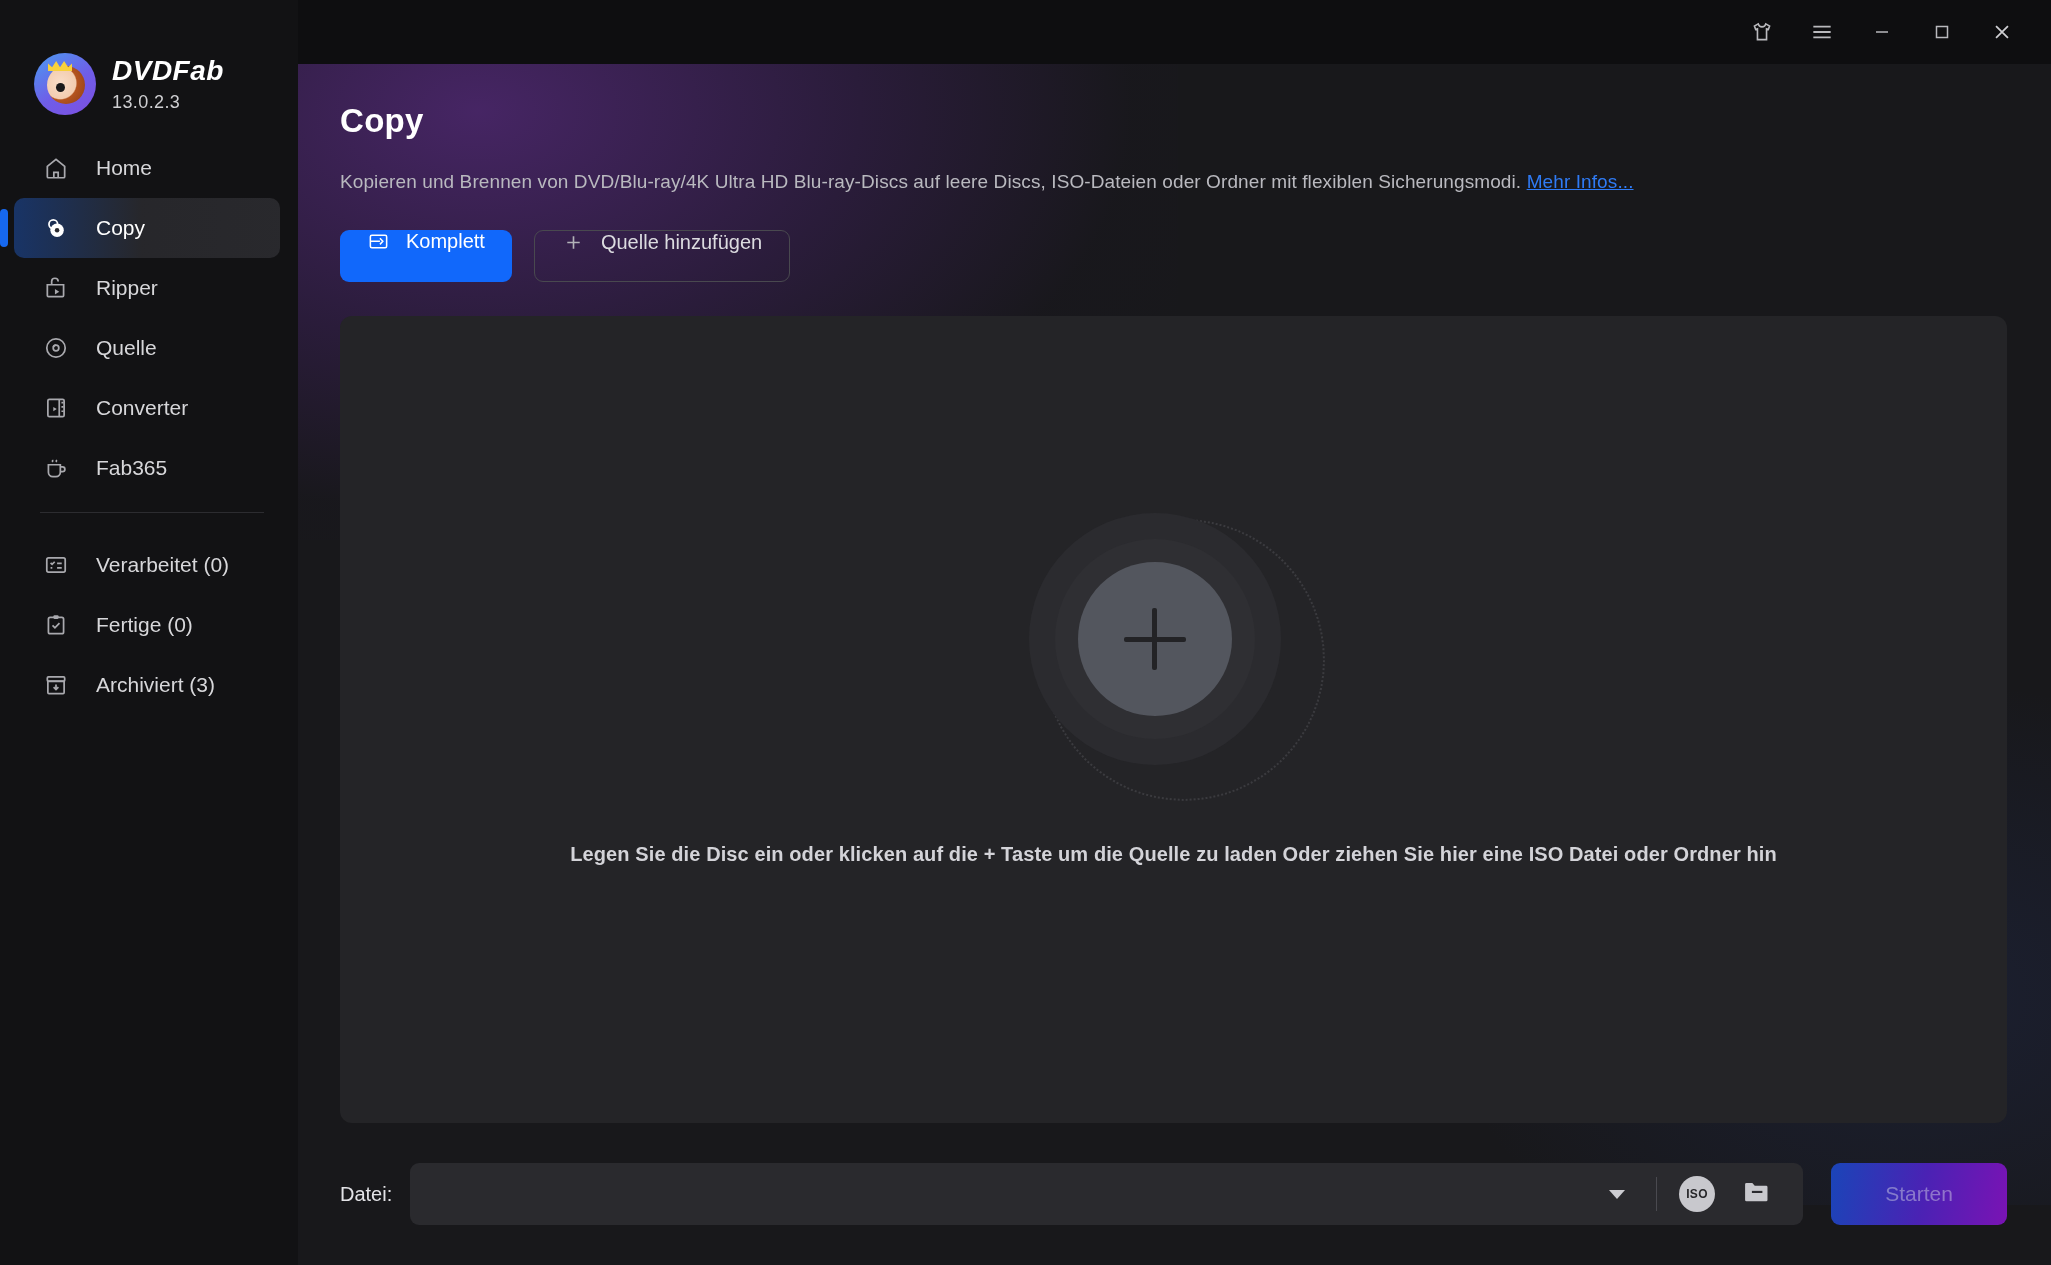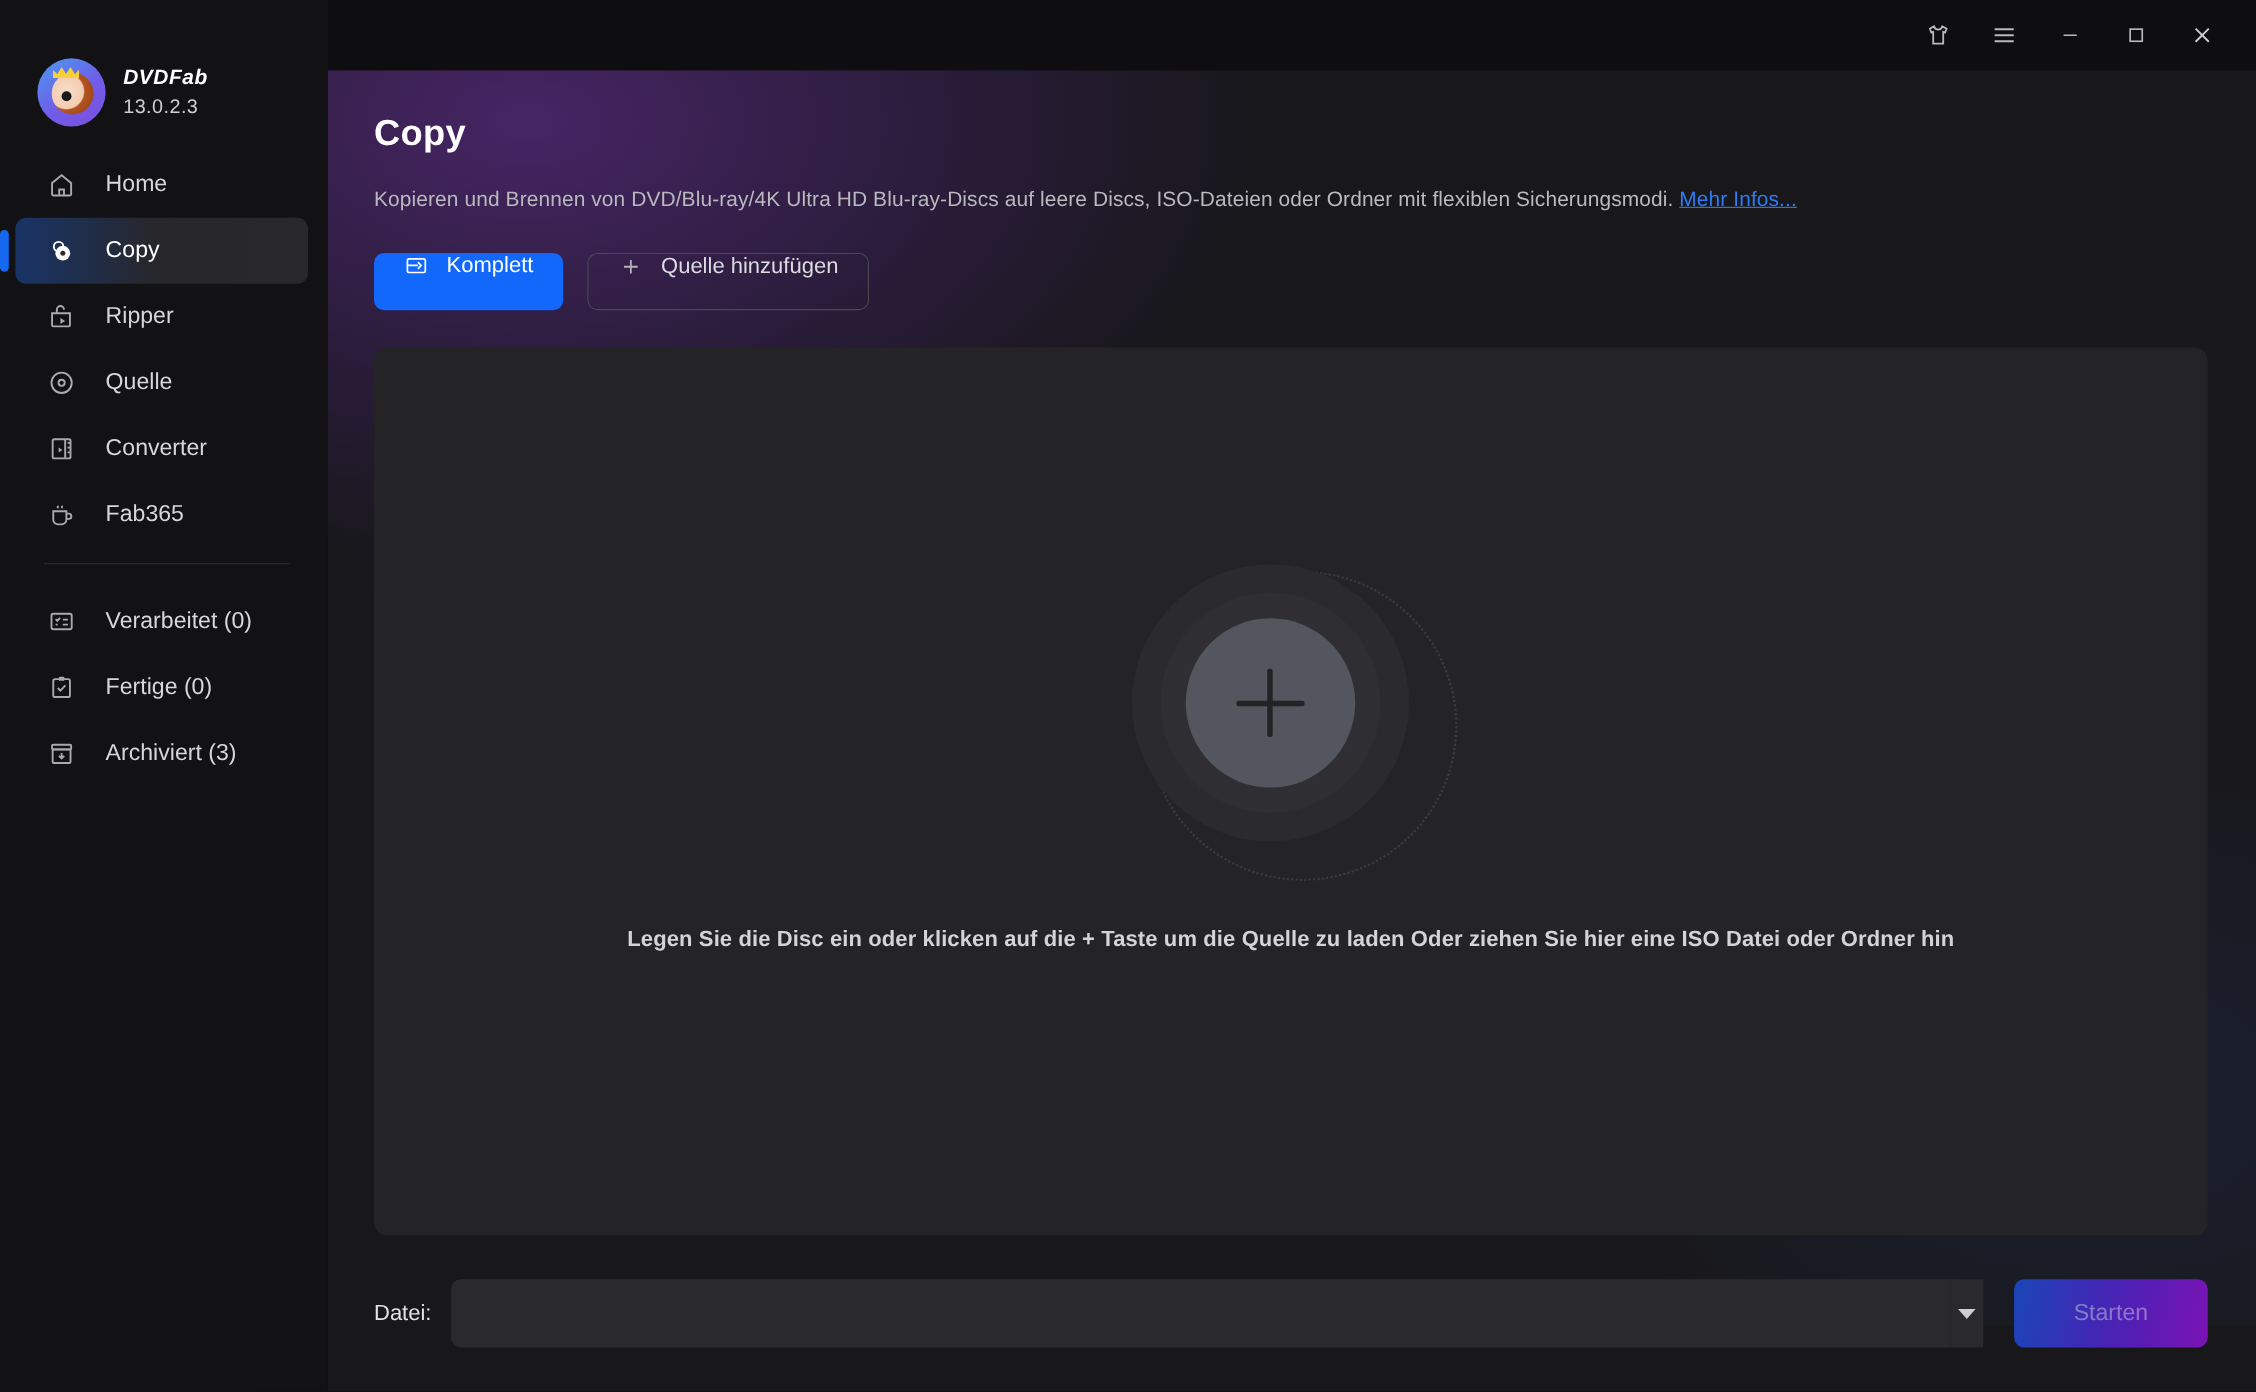--- a/index.html
+++ b/index.html
@@ -58,21 +58,21 @@
   }
   .brand-logo .eye {
     position: absolute;
     left: 22px; top: 30px;
     width: 9px; height: 9px;
     border-radius: 50%;
     background: #1a1a1a;
   }
   .brand-text { display: flex; flex-direction: column; gap: 5px; }
   .brand-name {
-    font-size: 19px;
+    font-size: 28px;
     font-weight: bold;
     font-style: italic;
     color: #ffffff;
     letter-spacing: 0.5px;
   }
   .brand-version {
     font-size: 18px;
     color: #cfcfd2;
     letter-spacing: 0.4px;
   }
@@ -586,18 +586,32 @@
       <span class="ziel-label">Datei:</span>
 
       <div class="dest-field">
         <span class="dest-value" placeholder=""></span>
       </div>
 
       <div class="dest-caret">
         <span class="caret-tri"></span>
       </div>
 
+      <div class="dest-actions">
+        <span class="dest-sep"></span>
+        <div class="dest-icon-btn">
+          <span class="iso-badge">ISO</span>
+        </div>
+        <div class="dest-icon-btn">
+          <span>
+            <svg width="34" height="34" viewBox="0 0 24 24" fill="#c8c8cd">
+              <path d="M3.6 6.6a1 1 0 0 1 1-1h4.1l1.7 1.9h8a1 1 0 0 1 1 1v9.1a1 1 0 0 1-1 1H4.6a1 1 0 0 1-1-1z"></path>
+              <rect x="8.4" y="11.2" width="7.4" height="1.5" fill="#2a2a2e"></rect>
+            </svg>
+          </span>
+        </div>
+      </div>
 
       <button class="start-btn">Starten</button>
     </div>
 
   </section>
 </div>
 
 </body></html>

